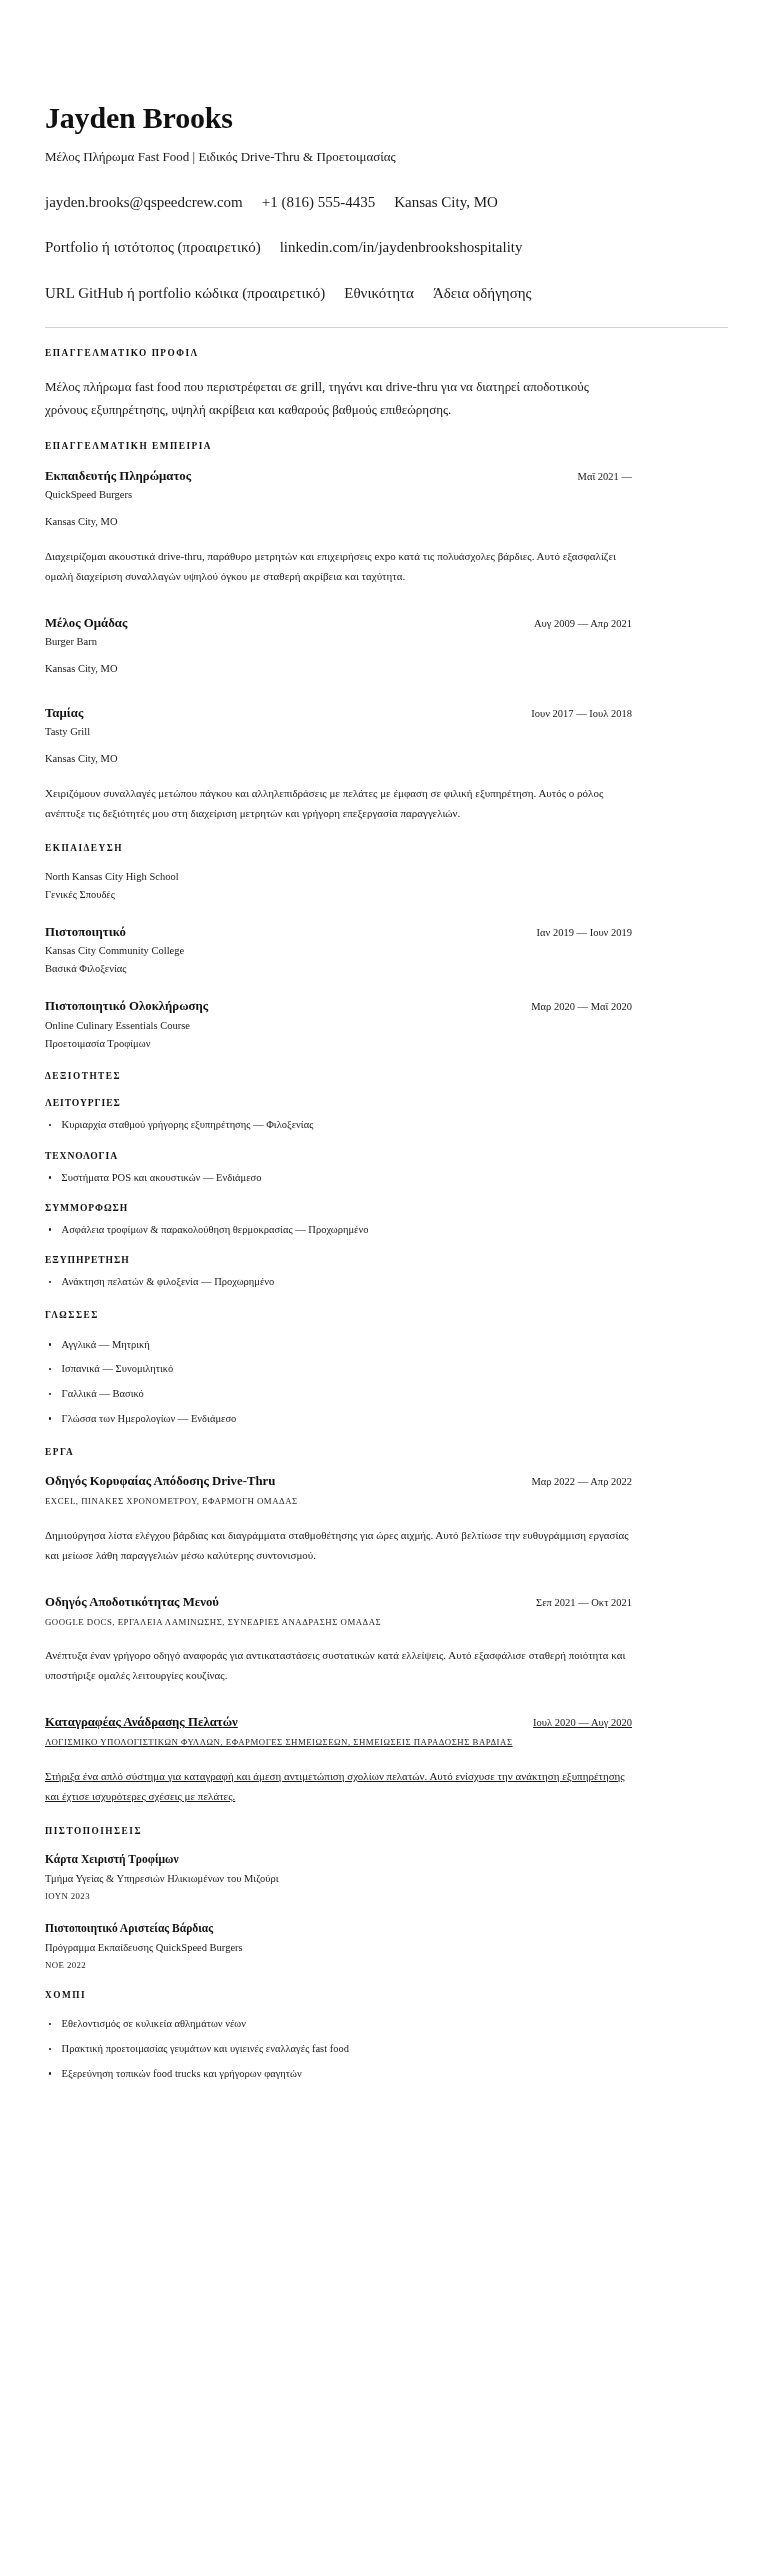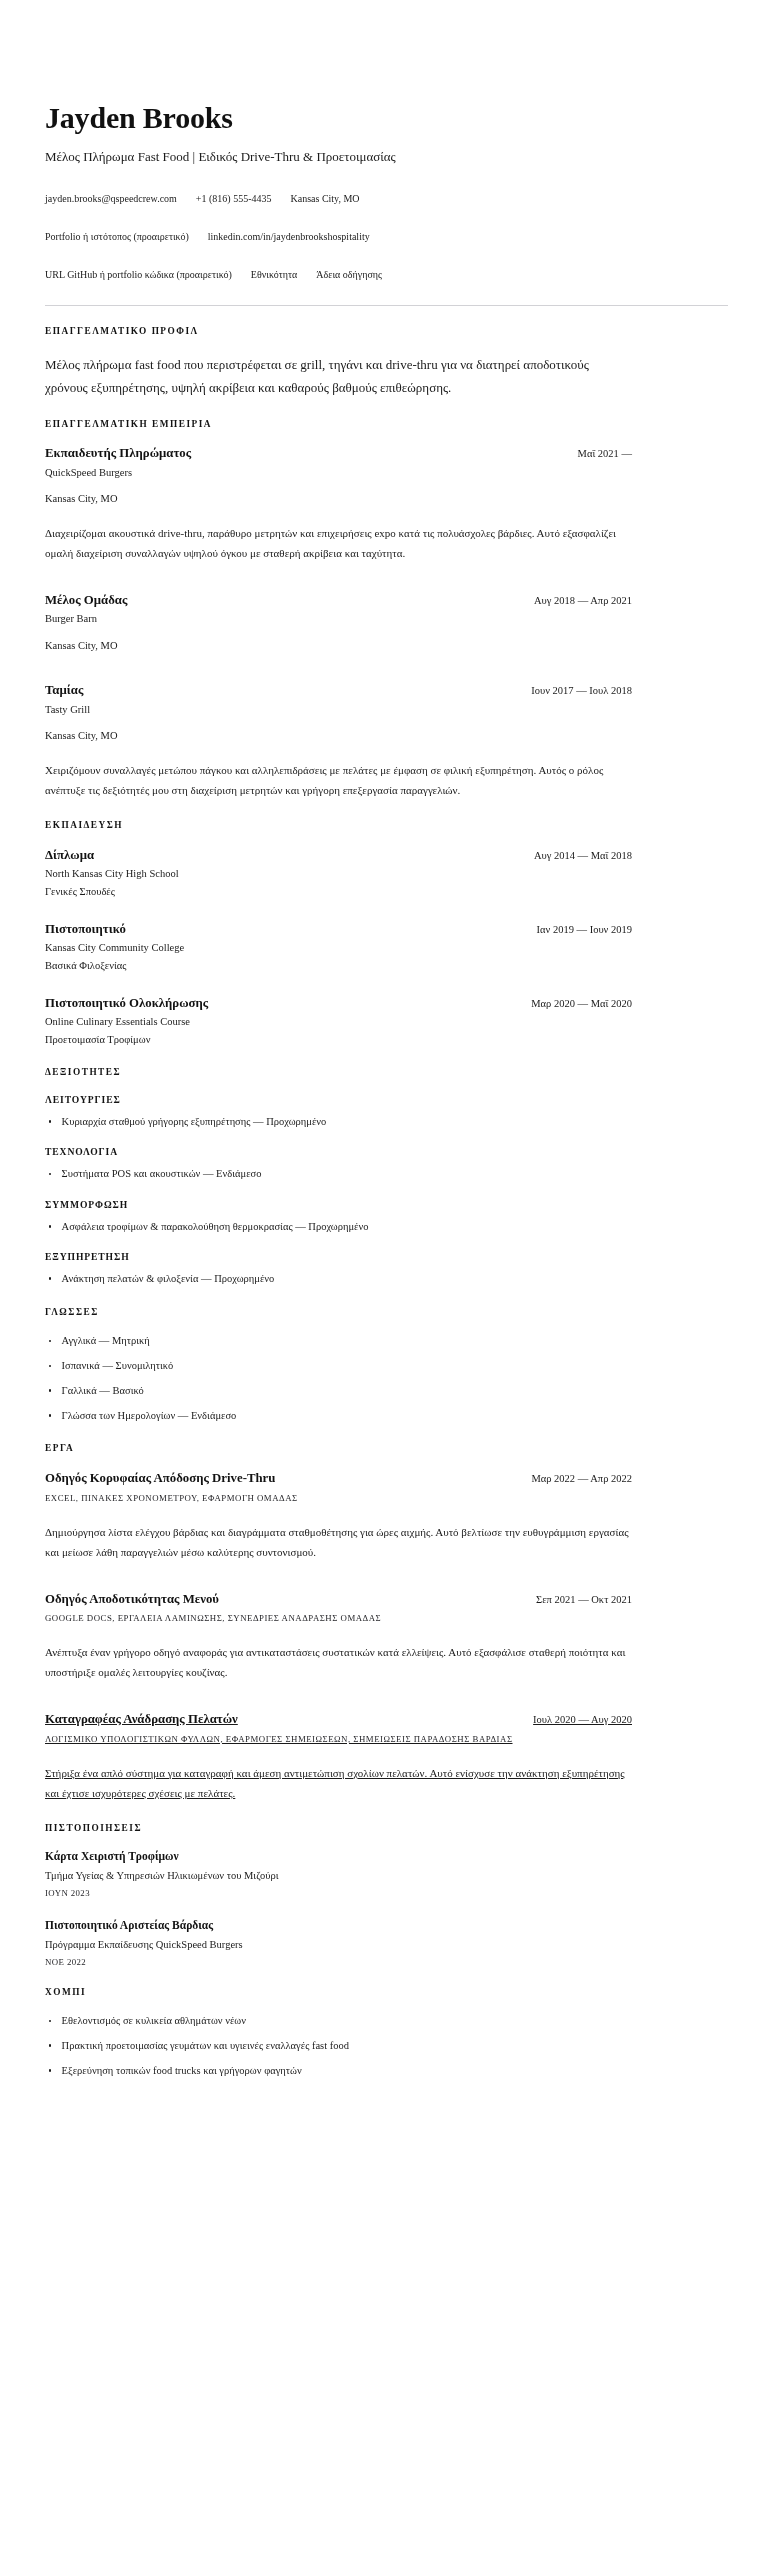--- a/index.html
+++ b/index.html
@@ -38,21 +38,21 @@
     color: #111111;
   }
   .headline {
     font-size: 13px;
     font-weight: normal;
     line-height: 1.35;
     margin: 0 0 25.6px 0;
     color: #1b1b1b;
   }
   .contact-row {
-    font-size: 10px;
+    font-size: 15px;
     line-height: 1.5;
     margin: 0 0 23px 0;
     color: #1b1b1b;
     display: flex;
     flex-wrap: wrap;
     align-items: baseline;
   }
   .contact-row .item { margin-right: 19px; white-space: nowrap; }
   .contact-row .item:last-child { margin-right: 0; }
 
@@ -236,45 +236,41 @@
           <span class="entry-dates">Μαΐ 2021 —</span>
         </div>
         <div class="entry-org">QuickSpeed Burgers</div>
         <div class="entry-loc">Kansas City, MO</div>
         <p class="entry-desc">Διαχειρίζομαι ακουστικά drive-thru, παράθυρο μετρητών και επιχειρήσεις expo κατά τις πολυάσχολες βάρδιες. Αυτό εξασφαλίζει ομαλή διαχείριση συναλλαγών υψηλού όγκου με σταθερή ακρίβεια και ταχύτητα.</p>
       </div>
 
       <div class="exp-block">
         <div class="entry-head">
           <h3 class="entry-title">Μέλος Ομάδας</h3>
-          <span class="entry-dates">Αυγ 2018 — Απρ 2021</span>
+          <span class="entry-dates">Αυγ 2009 — Απρ 2021</span>
         </div>
         <div class="entry-org">Burger Barn</div>
         <div class="entry-loc">Kansas City, MO</div>
       </div>
 
       <div class="exp-block">
         <div class="entry-head">
           <h3 class="entry-title">Ταμίας</h3>
           <span class="entry-dates">Ιουν 2017 — Ιουλ 2018</span>
         </div>
         <div class="entry-org">Tasty Grill</div>
         <div class="entry-loc">Kansas City, MO</div>
         <p class="entry-desc">Χειριζόμουν συναλλαγές μετώπου πάγκου και αλληλεπιδράσεις με πελάτες με έμφαση σε φιλική εξυπηρέτηση. Αυτός ο ρόλος ανέπτυξε τις δεξιότητές μου στη διαχείριση μετρητών και γρήγορη επεξεργασία παραγγελιών.</p>
       </div>
     </section>
 
     <section class="section">
       <h2 class="section-title">ΕΚΠΑΙΔΕΥΣΗ</h2>
 
       <div class="edu-block">
-        <div class="entry-head">
-          <h3 class="entry-title">Δίπλωμα</h3>
-          <span class="entry-dates">Αυγ 2014 — Μαΐ 2018</span>
-        </div>
         <div class="entry-org">North Kansas City High School</div>
         <div class="entry-org">Γενικές Σπουδές</div>
       </div>
 
       <div class="edu-block">
         <div class="entry-head">
           <h3 class="entry-title">Πιστοποιητικό</h3>
           <span class="entry-dates">Ιαν 2019 — Ιουν 2019</span>
         </div>
         <div class="entry-org">Kansas City Community College</div>
@@ -290,21 +286,21 @@
         <div class="entry-org">Προετοιμασία Τροφίμων</div>
       </div>
     </section>
 
     <section class="section">
       <h2 class="section-title">ΔΕΞΙΟΤΗΤΕΣ</h2>
 
       <div class="skill-group">
         <h3 class="subsection-title">ΛΕΙΤΟΥΡΓΙΕΣ</h3>
         <ul class="bullets">
-          <li>Κυριαρχία σταθμού γρήγορης εξυπηρέτησης — Προχωρημένο</li>
+          <li>Κυριαρχία σταθμού γρήγορης εξυπηρέτησης — Φιλοξενίας</li>
         </ul>
       </div>
 
       <div class="skill-group">
         <h3 class="subsection-title">ΤΕΧΝΟΛΟΓΙΑ</h3>
         <ul class="bullets">
           <li>Συστήματα POS και ακουστικών — Ενδιάμεσο</li>
         </ul>
       </div>
 

